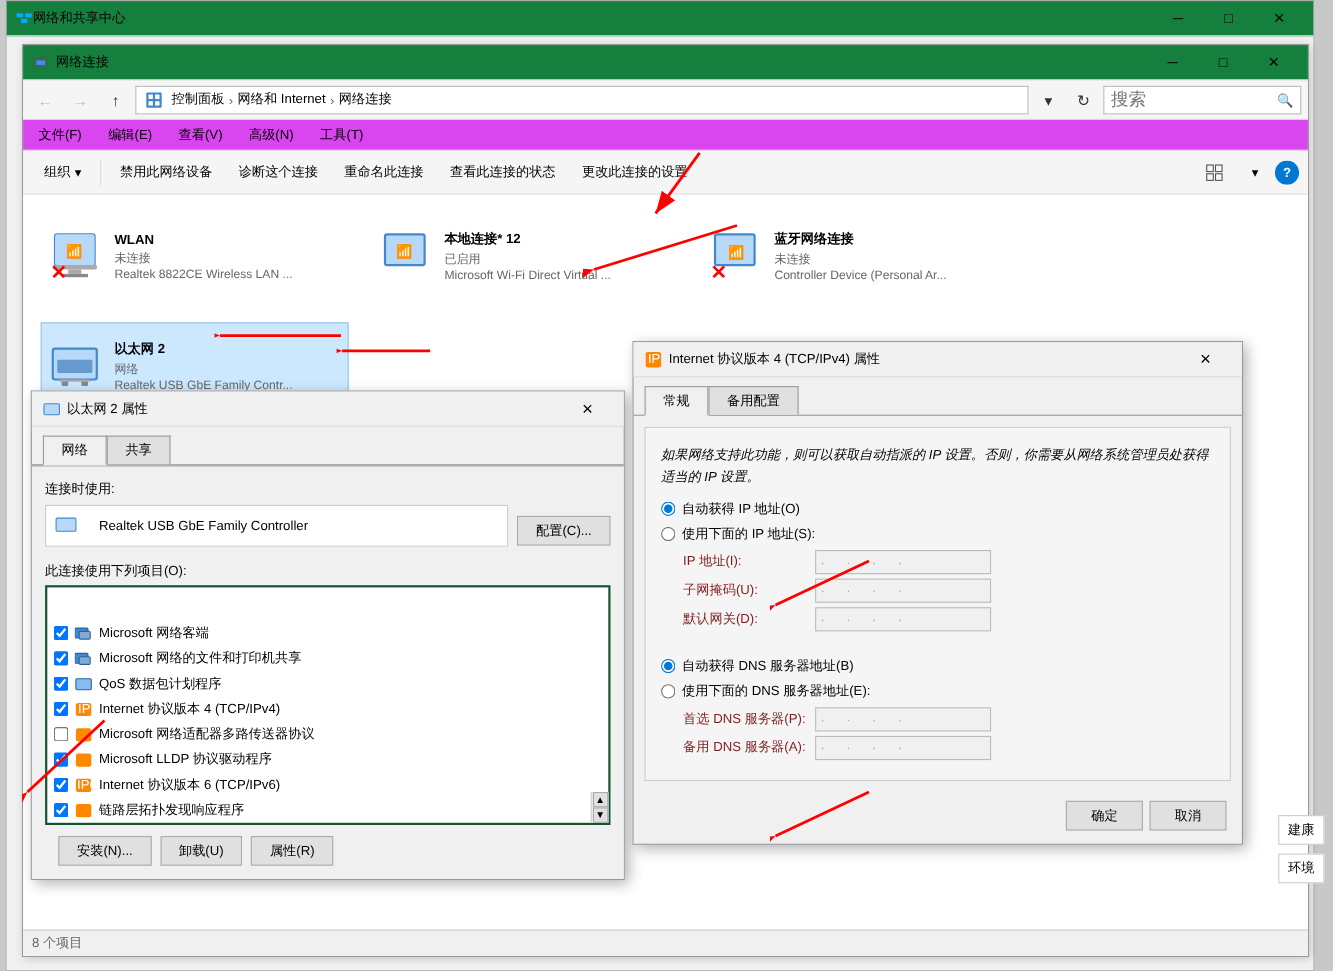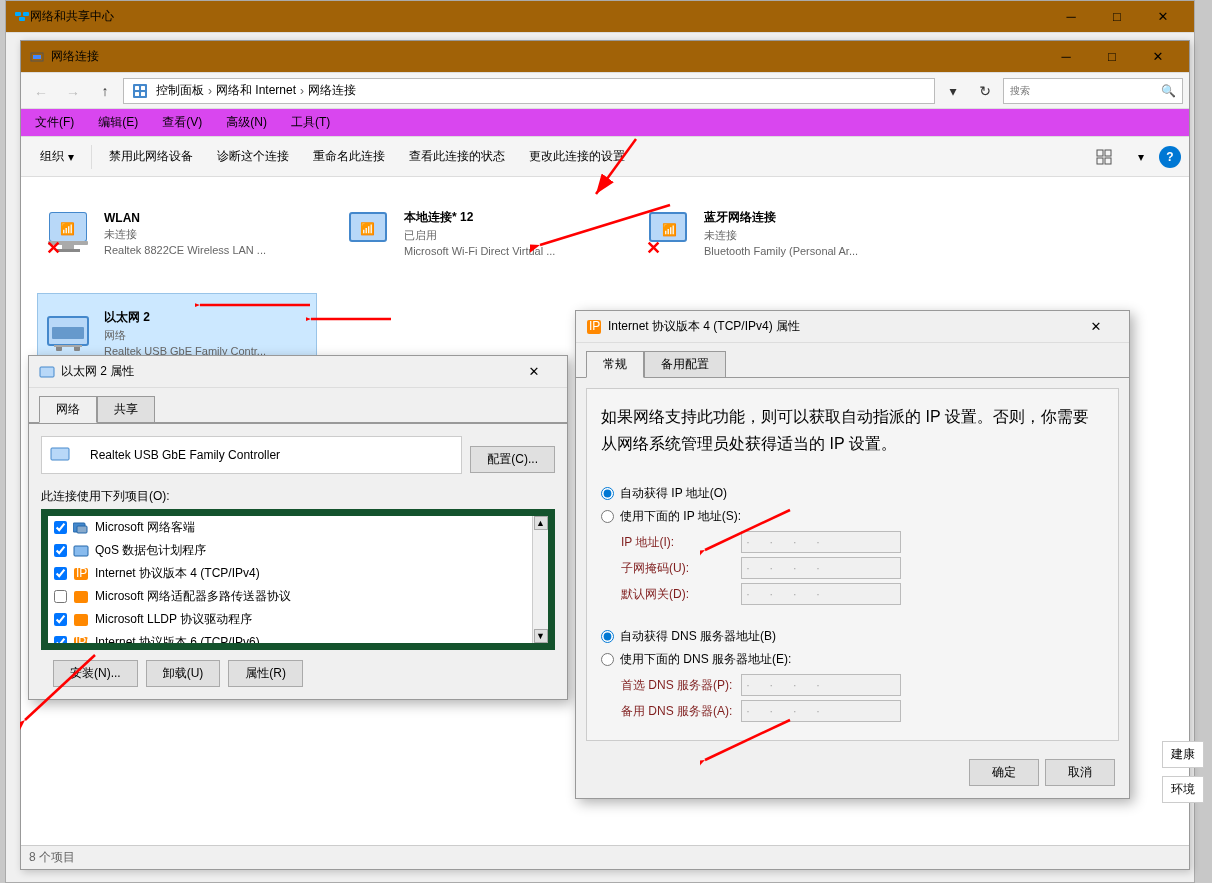--- a/index.html
+++ b/index.html
@@ -8,32 +8,32 @@
     
     .bg-window { position: absolute; background: #f0f0f0; border: 1px solid #999; }
 
     
     .network-sharing { top: 0; left: 5px; width: 1190px; height: 883px; background: #f0f0f0; border: 1px solid #aaa; z-index: 1; }
     .title-controls { display: flex; gap: 0; }
     .title-btn { width: 46px; height: 32px; display: flex; align-items: center; justify-content: center; background: transparent; border: none; cursor: pointer; font-size: 13px; }
 
     
     .net-conn-window { position: absolute; top: 40px; left: 20px; width: 1170px; height: 830px; background: #f5f5f5; border: 1px solid #999; z-index: 2; box-shadow: 2px 2px 8px rgba(0,0,0,0.2); }
-    .net-conn-title { background: #a16207; height: 32px; display: flex; align-items: center; padding: 0 8px; border-bottom: 1px solid #ddd; }
+    .net-conn-title { background: #15803d; height: 32px; display: flex; align-items: center; padding: 0 8px; border-bottom: 1px solid #ddd; }
     
     
     .address-bar { height: 36px; background: #f5f5f5; display: flex; align-items: center; padding: 0 6px; border-bottom: 1px solid #ddd; gap: 4px; }
     .nav-btn { width: 28px; height: 28px; display: flex; align-items: center; justify-content: center; background: transparent; border: 1px solid transparent; border-radius: 2px; cursor: pointer; font-size: 14px; color: #333; }
     .nav-btn.disabled { color: #bbb; cursor: default; }
     .address-field { flex: 1; height: 26px; background: white; border: 1px solid #bbb; display: flex; align-items: center; padding: 0 8px; font-size: 12px; }
     .address-breadcrumb { display: flex; align-items: center; gap: 4px; font-size: 12px; }
     .bc-sep { color: #666; }
     .refresh-btn { width: 28px; height: 28px; display: flex; align-items: center; justify-content: center; cursor: pointer; }
     .search-box { width: 180px; height: 26px; border: 1px solid #bbb; background: white; display: flex; align-items: center; padding: 0 6px; }
-    .search-box input { border: none; outline: none; font-size: 10px; width: 100%; background: transparent; }
+    .search-box input { border: none; outline: none; font-size: 16px; width: 100%; background: transparent; }
 
     
     .menu-bar { height: 28px; background: #d946ef; display: flex; align-items: center; padding: 0 8px; border-bottom: 1px solid #ddd; gap: 12px; }
     .menu-item { padding: 2px 6px; cursor: pointer; font-size: 12px; }
 
     
     .toolbar { height: 40px; background: #f5f5f5; display: flex; align-items: center; padding: 0 8px; border-bottom: 1px solid #ddd; gap: 2px; }
     .toolbar-btn { height: 32px; padding: 0 10px; display: flex; align-items: center; gap: 4px; cursor: pointer; border: 1px solid transparent; font-size: 12px; }
     .toolbar-sep { width: 1px; height: 24px; background: #ddd; margin: 0 4px; }
 
@@ -227,21 +227,21 @@
         <div class="adapter-icon" style="position:relative;">
           <svg width="48" height="48" viewBox="0 0 48 48">
             <rect x="4" y="4" width="36" height="28" rx="2" fill="#b8d8f8" stroke="#4488cc" stroke-width="2"></rect>
             <text x="16" y="25" font-size="18" fill="#0078d4">📶</text>
           </svg>
           <span style="position:absolute;bottom:0;left:0;color:red;font-size:18px;font-weight:bold;line-height:1;">✕</span>
         </div>
         <div class="adapter-info">
           <div class="adapter-name">蓝牙网络连接</div>
           <div class="adapter-status">未连接</div>
-          <div class="adapter-desc">Bluetooth Family (Personal Ar...</div>
+          <div class="adapter-desc">Controller Device (Personal Ar...</div>
         </div>
       </div>
 
       <div class="adapter-item selected" style="position:relative;">
         <div class="adapter-icon">
           <svg width="48" height="48" viewBox="0 0 48 48">
             <rect x="2" y="8" width="40" height="28" rx="2" fill="#b8d8f8" stroke="#4488cc" stroke-width="2"></rect>
             <rect x="6" y="18" width="32" height="12" rx="1" fill="#6699cc"></rect>
             <rect x="10" y="36" width="6" height="6" rx="1" fill="#888"></rect>
             <rect x="28" y="36" width="6" height="6" rx="1" fill="#888"></rect>
@@ -283,45 +283,54 @@
 
   <div class="tab-bar">
     <div class="tab active">网络</div>
     <div class="tab">共享</div>
   </div>
   <div style="border-top:1px solid #999; margin:0 0 0 0;"></div>
 
   <div class="tab-content">
 
     <div style="margin-bottom:6px;">
+      <div style="margin-bottom:6px; font-size:12px;">连接时使用:</div>
       <div style="display:flex; align-items:center; gap:8px;">
         <div class="adapter-box" style="flex:1;gap:20px;">
           <svg width="20" height="20" viewBox="0 0 20 20">
             <rect x="1" y="3" width="18" height="12" rx="1" fill="#b8d8f8" stroke="#4488cc" stroke-width="1"></rect>
           </svg>
           <span>Realtek USB GbE Family Controller</span>
         </div>
         <button class="btn">配置(C)...</button>
       </div>
     </div>
 
     <div>
       <div style="margin-bottom:4px; font-size:12px;">此连接使用下列项目(O):</div>
-      <div style="display:flex; border:7px solid #14532d; background:white; height:141px;">
+      <div style="display:flex; border:2px solid #14532d; background:white; height:218px;align-items:flex-end;">
         <div style="flex:1; overflow:hidden;">
 
           <div class="list-item-row">
             <input type="checkbox" checked="" class="cb" style="">
             <svg width="16" height="14" viewBox="0 0 16 14">
                 <rect x="0" y="2" width="12" height="9" rx="1" fill="#4488cc" stroke="#2266aa" stroke-width="1"></rect>
                 <rect x="4" y="5" width="10" height="7" rx="1" fill="#88aacc" stroke="#2266aa" stroke-width="1"></rect>
               </svg>
             <span>Microsoft 网络客端</span>
           </div>
 
+          <div class="list-item-row">
+            <input type="checkbox" checked="" class="cb" style="">
+            <svg width="16" height="14" viewBox="0 0 16 14">
+                <rect x="0" y="2" width="12" height="9" rx="1" fill="#4488cc" stroke="#2266aa" stroke-width="1"></rect>
+                <rect x="4" y="5" width="10" height="7" rx="1" fill="#88aacc" stroke="#2266aa" stroke-width="1"></rect>
+              </svg>
+            <span>Microsoft 网络的文件和打印机共享</span>
+          </div>
 
           <div class="list-item-row">
             <input type="checkbox" checked="" class="cb" style="">
             <svg width="16" height="14" viewBox="0 0 16 14">
                 <rect x="1" y="2" width="14" height="10" rx="1" fill="#88bbee" stroke="#2266aa" stroke-width="1"></rect>
               </svg>
             <span>QoS 数据包计划程序</span>
           </div>
 
           <div class="list-item-row">
@@ -393,21 +402,21 @@
     <button class="title-btn close" style="margin-left:auto;">✕</button>
   </div>
 
   <div class="tcp-tabs" style="padding: 8px 10px 0;">
     <div class="tab active">常规</div>
     <div class="tab">备用配置</div>
   </div>
   <div style="border-top:1px solid #999; margin:0;"></div>
 
   <div style="margin:10px; border:1px solid #ccc; background:#f5f5f5; padding:14px;">
-    <p style="font-size:16px; line-height:1.7; margin-bottom:28px;">如果网络支持此功能，则可以获取自动指派的 IP 设置。否则，你需要从网络系统管理员处获得适当的 IP 设置。</p>
+    <p style="font-size:12px; line-height:1.7; margin-bottom:10px;font-style:italic;">如果网络支持此功能，则可以获取自动指派的 IP 设置。否则，你需要从网络系统管理员处获得适当的 IP 设置。</p>
 
     <div class="radio-row">
       <input type="radio" name="ip-mode" checked="" style="accent-color: rgb(0, 120, 212);">
       <label>自动获得 IP 地址(O)</label>
     </div>
 
     <div style="position:relative;"></div>
 
     <div class="radio-row" style="margin-top:6px;">
       <input type="radio" name="ip-mode" style="">

